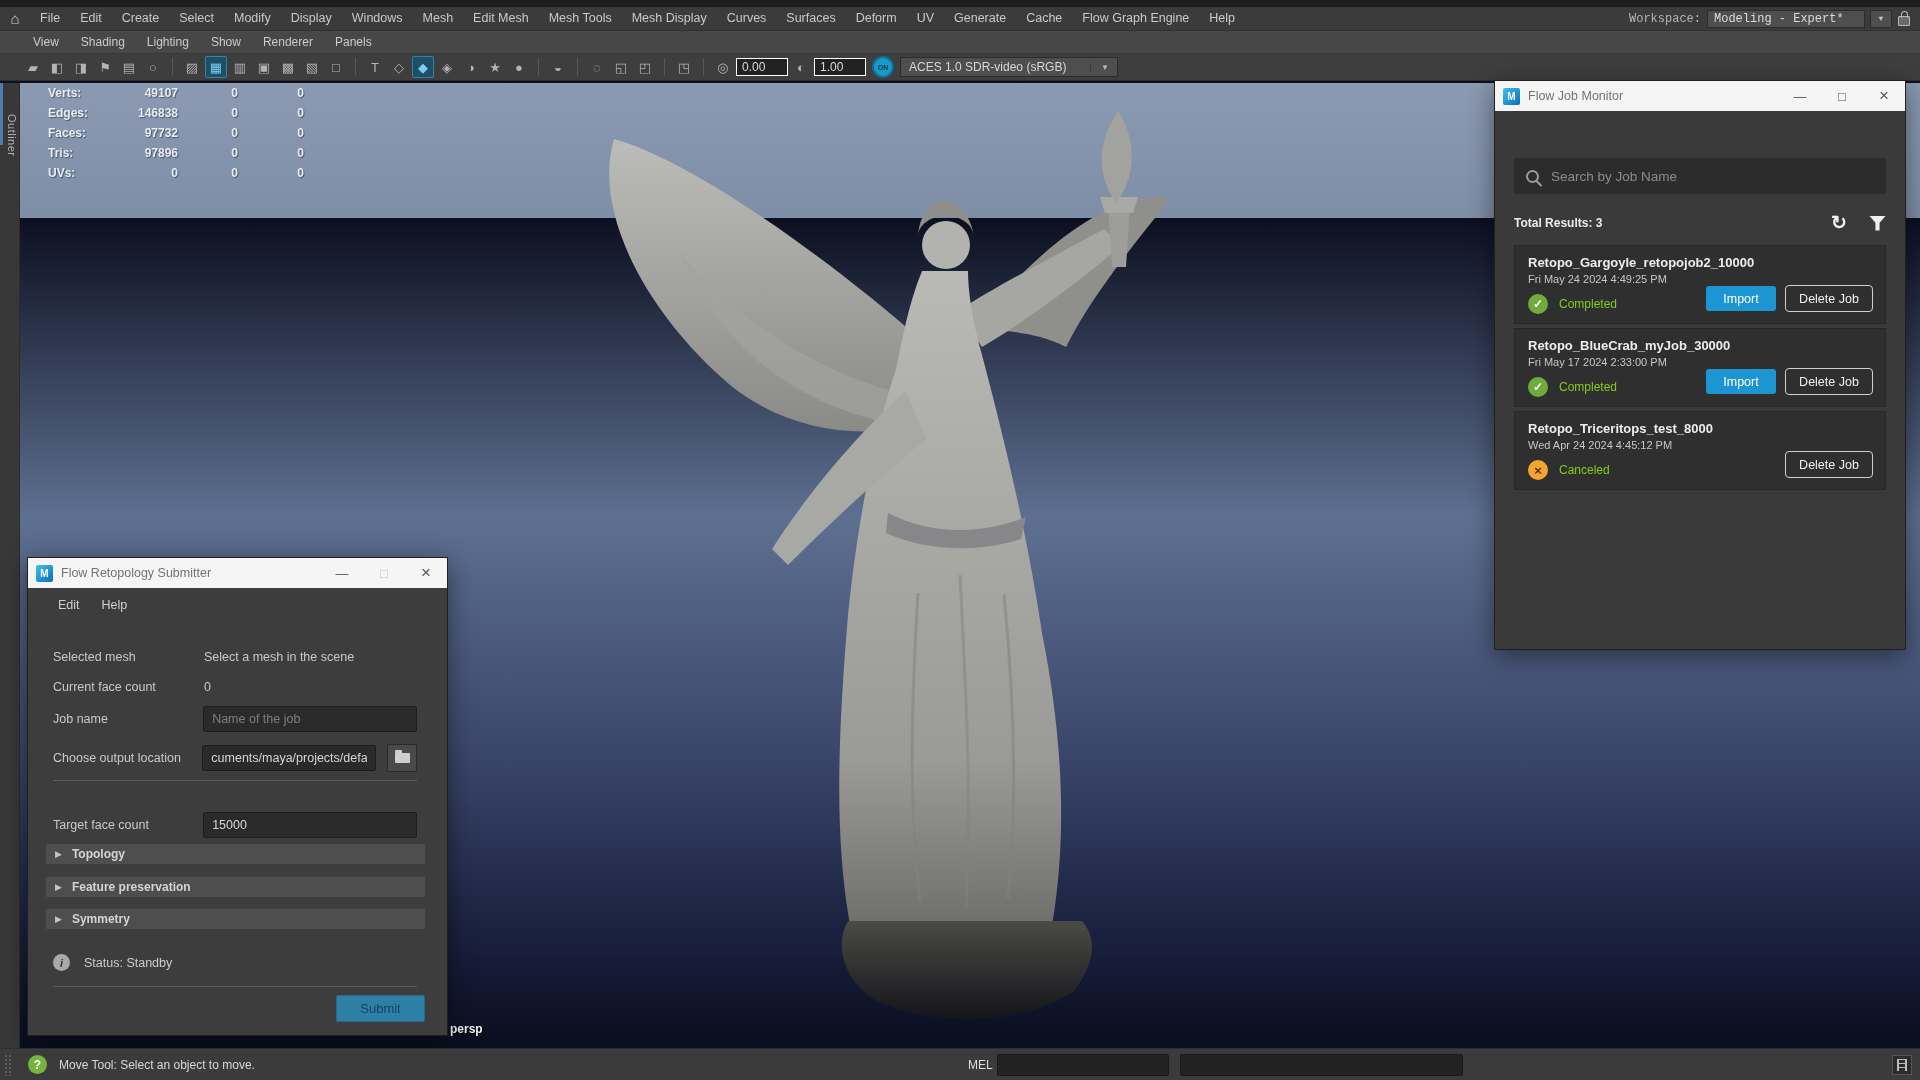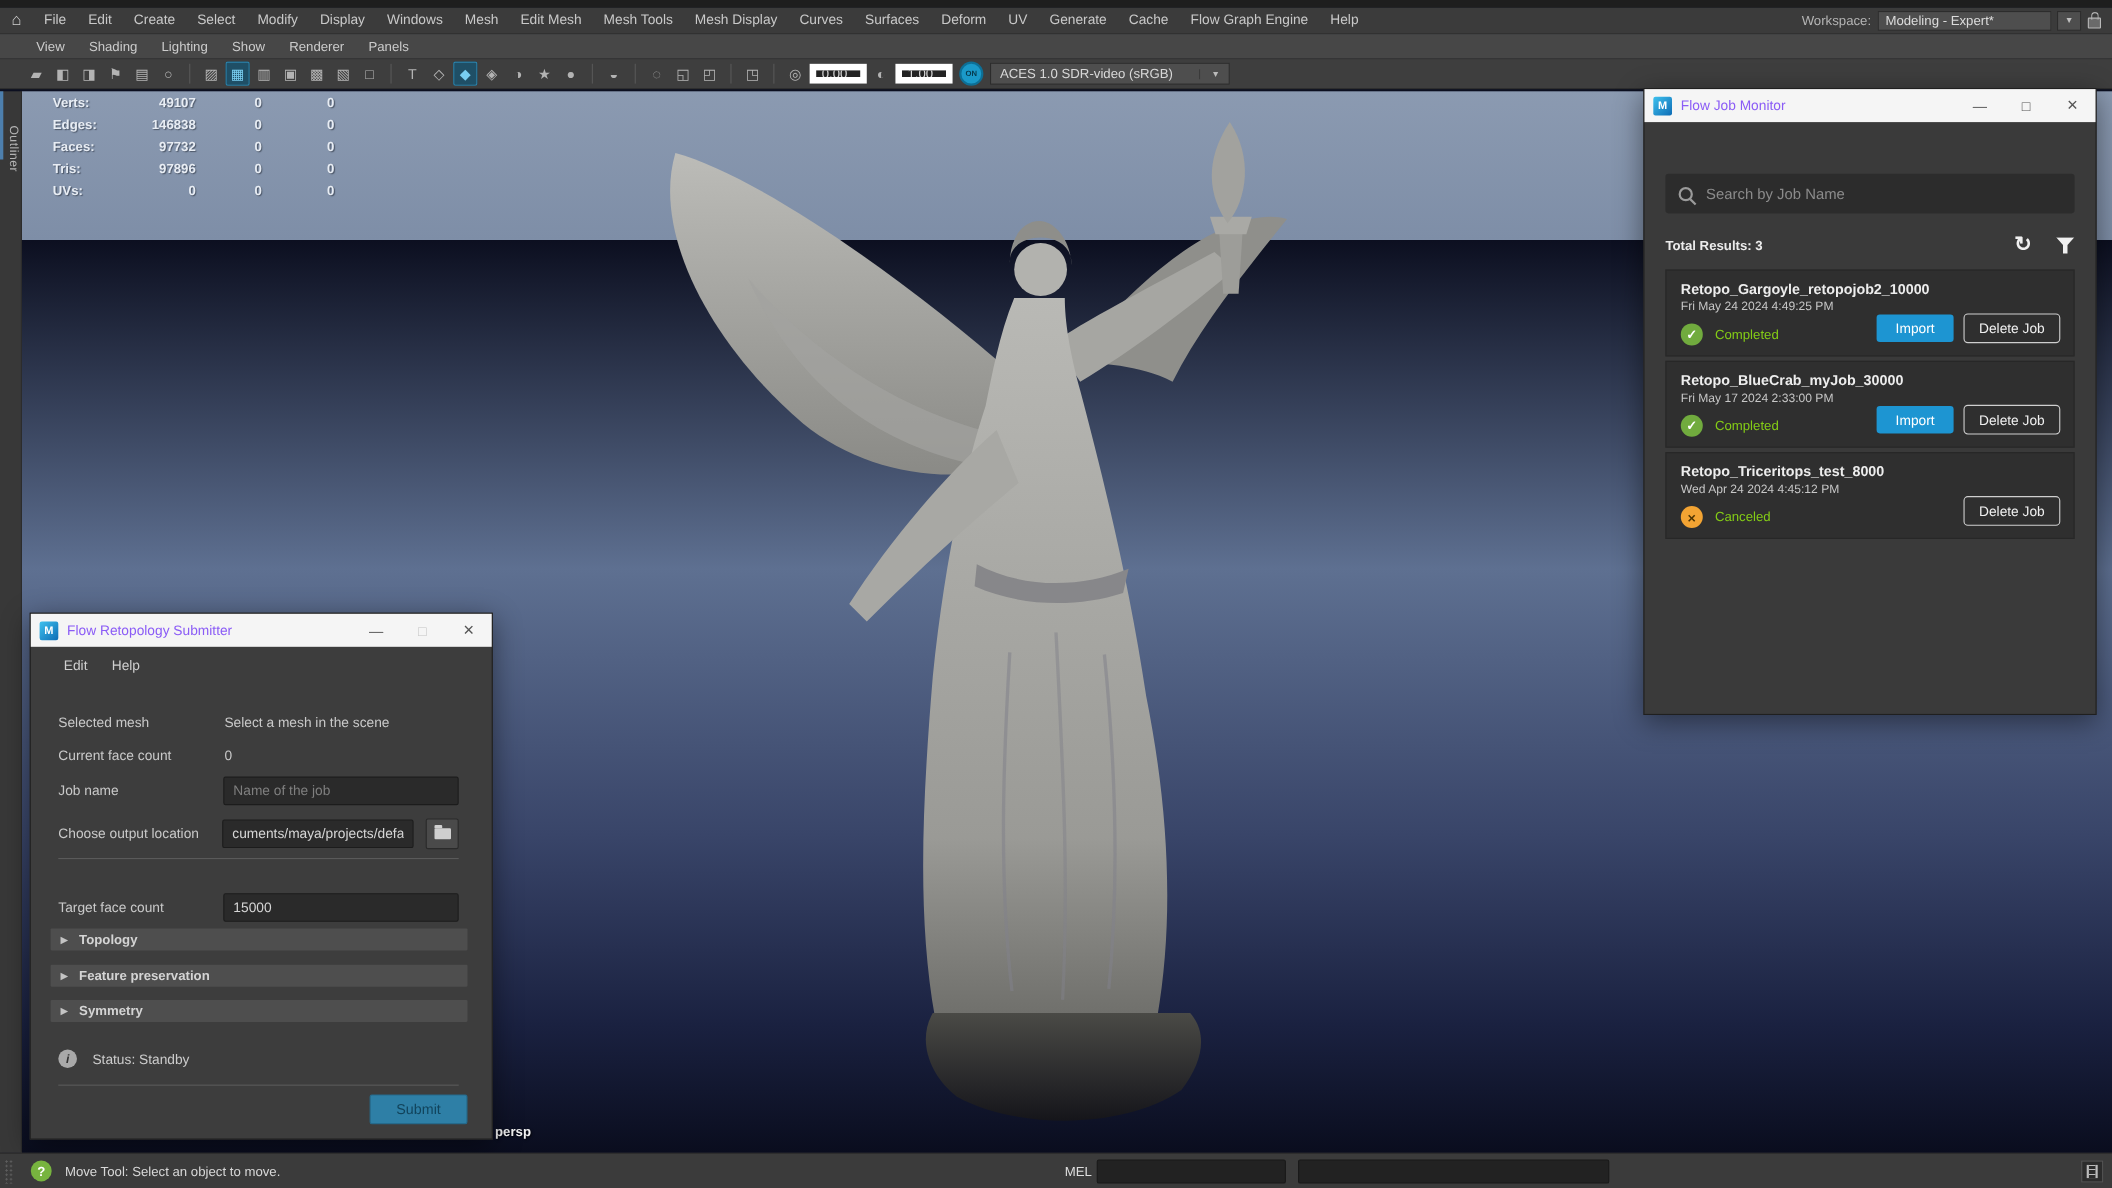--- a/index.html
+++ b/index.html
@@ -6,40 +6,40 @@
   html,body { width:1920px; height:1080px; overflow:hidden; background:#0c0f20;
     font-family:"Liberation Sans", sans-serif; -webkit-font-smoothing:antialiased; }
 
   
   .top-strip { height:7px; background:#1e1e1e; }
   .menubar { height:24px; background:#3b3b3b; display:flex; align-items:center;
     color:#c9c9c9; font-size:12.5px; border-bottom:1px solid #313131; }
   .home-icon { width:30px; text-align:center; font-size:15px; color:#cfcfcf; cursor:default; }
   .menubar .menu-item { padding:0 10px; line-height:23px; white-space:nowrap; }
   .spacer { flex:1; }
-  .workspace { display:flex; align-items:center; gap:6px; margin-right:10px; }
+  .workspace { display:flex; align-items:center; gap:6px; margin-right:10px;font-family:Liberation Mono, monospace; }
   .workspace .ws-label { color:#b5b5b5; font-size:12px; }
   .ws-select { width:158px; height:18px; background:#4e4e4e; border:1px solid #2c2c2c;
     color:#dcdcdc; font-size:12px; padding:0 6px; line-height:16px; }
   .ws-arrow { width:22px; height:18px; background:#4e4e4e; border:1px solid #2c2c2c;
     color:#c0c0c0; font-size:8px; display:flex; align-items:center; justify-content:center; margin-left:-1px; }
   .lock-icon { width:12px; height:10px; border:1.5px solid #b9b9b9; border-radius:1px; position:relative; margin-top:4px; background:#6a6a6a; }
   .lock-icon:before { content:""; position:absolute; left:1.5px; top:-6px; width:5px; height:6px;
     border:1.5px solid #b9b9b9; border-bottom:none; border-radius:4px 4px 0 0; }
 
   .viewbar { height:22px; background:#474747; display:flex; align-items:center;
     color:#cccccc; font-size:12px; padding-left:22px; }
   .viewbar .menu-item { padding:0 11px; }
   .iconbar { height:28px; background:#3e3e3e; display:flex; align-items:center;
     padding-left:22px; border-top:1px solid #373737; border-bottom:1px solid #2e2e2e; gap:2px; }
   .tb-icon { width:22px; height:22px; display:flex; align-items:center; justify-content:center;
     color:#b3b3b3; font-size:13px; border-radius:2px; }
   .tb-icon.active { background:#1f4f66; color:#79cdf0; box-shadow:inset 0 0 0 1px #2c84ad; }
   .tb-sep { width:1px; height:18px; background:#585858; margin:0 6px; }
-  .tb-field { width:52px; height:18px; background:#222; border:6px solid #ffffff;
+  .tb-field { width:52px; height:18px; background:#222; border:1px solid #ffffff;
     color:#dadada; font-size:12px; padding:0 5px; font-family:"Liberation Sans",sans-serif; }
   .on-toggle { width:22px; height:22px; border-radius:50%; background:#1a99c9; color:#063a4e;
     font-size:7px; font-weight:bold; display:flex; align-items:center; justify-content:center;
     border:2px solid #0d6f96; margin:0 4px; }
   .aces-select { width:218px; height:20px; background:#4e4e4e; border:1px solid #2c2c2c;
     color:#d8d8d8; font-size:12px; display:flex; align-items:center; padding:0 8px; }
   .aces-select .arrow { margin-left:auto; font-size:8px; color:#bbb; padding-left:10px; border-left:1px solid #3a3a3a; }
 
   
   .main { position:absolute; top:83px; left:0; right:0; bottom:32px; display:flex; }
@@ -60,21 +60,21 @@
 
   .persp-label { position:absolute; left:430px; bottom:12px; color:#f2f2f2; font-size:12px;
     font-weight:bold; text-shadow:1px 1px 2px rgba(0,0,0,.8); }
   .statue { position:absolute; left:500px; top:10px; }
 
   
   .window { position:absolute; box-shadow:0 6px 24px rgba(0,0,0,.45); border:1px solid #1f1f1f; }
   .titlebar { height:30px; background:#f5f5f5; display:flex; align-items:center; padding-left:8px; }
   .maya-icon { width:17px; height:17px; border-radius:2px; background:linear-gradient(135deg,#3ec1ee,#0e6cb5);
     color:#fff; font-size:10px; font-weight:bold; display:flex; align-items:center; justify-content:center; }
-  .title-text { margin-left:8px; font-size:12.5px; color:#8b5cf6; }
+  .title-text { margin-left:8px; font-size:12.5px; color:#737373; }
   .win-controls { margin-left:auto; display:flex; height:100%; }
   .win-btn { width:42px; height:100%; display:flex; align-items:center; justify-content:center;
     font-size:13px; color:#555; }
   .win-btn.pale { color:#c6c6c6; }
 
   
   #job-monitor { left:1494px; top:80px; width:412px; height:570px; background:#3a3a3a; }
   .jm-body { position:relative; height:540px; }
   .search-box { position:absolute; left:19px; right:19px; top:47px; height:36px; background:#2c2c2c;
     border-radius:3px; display:flex; align-items:center; padding:0 12px;justify-content:flex-end; }

